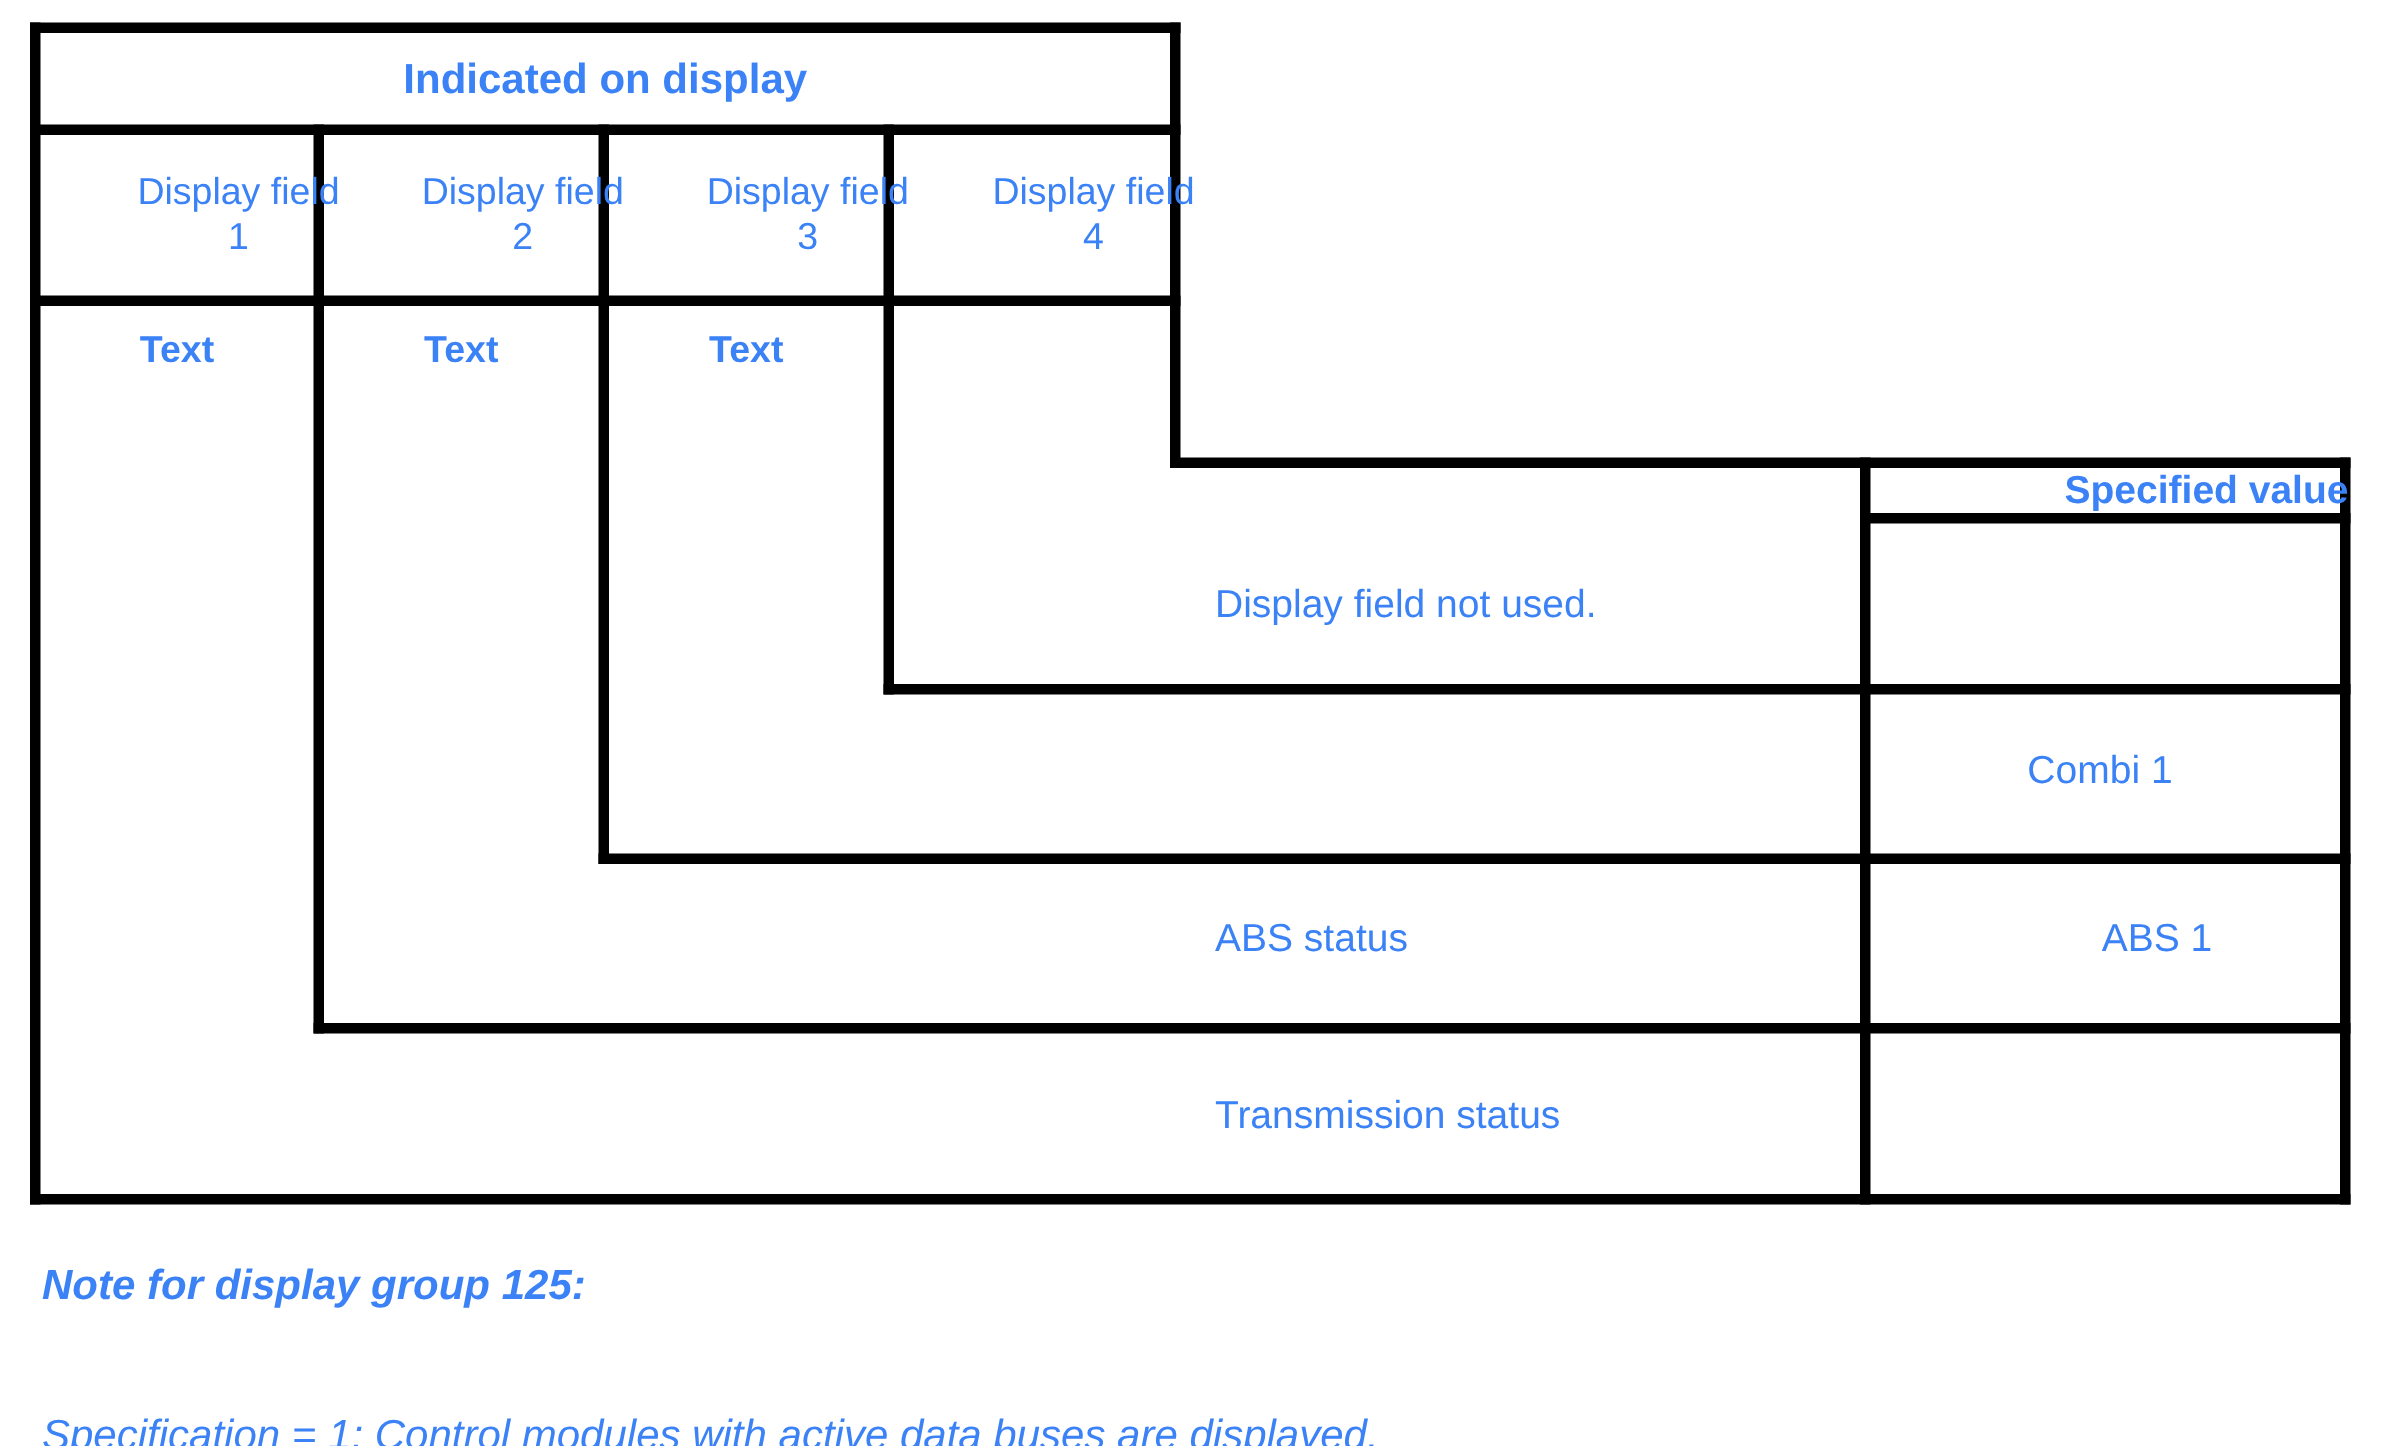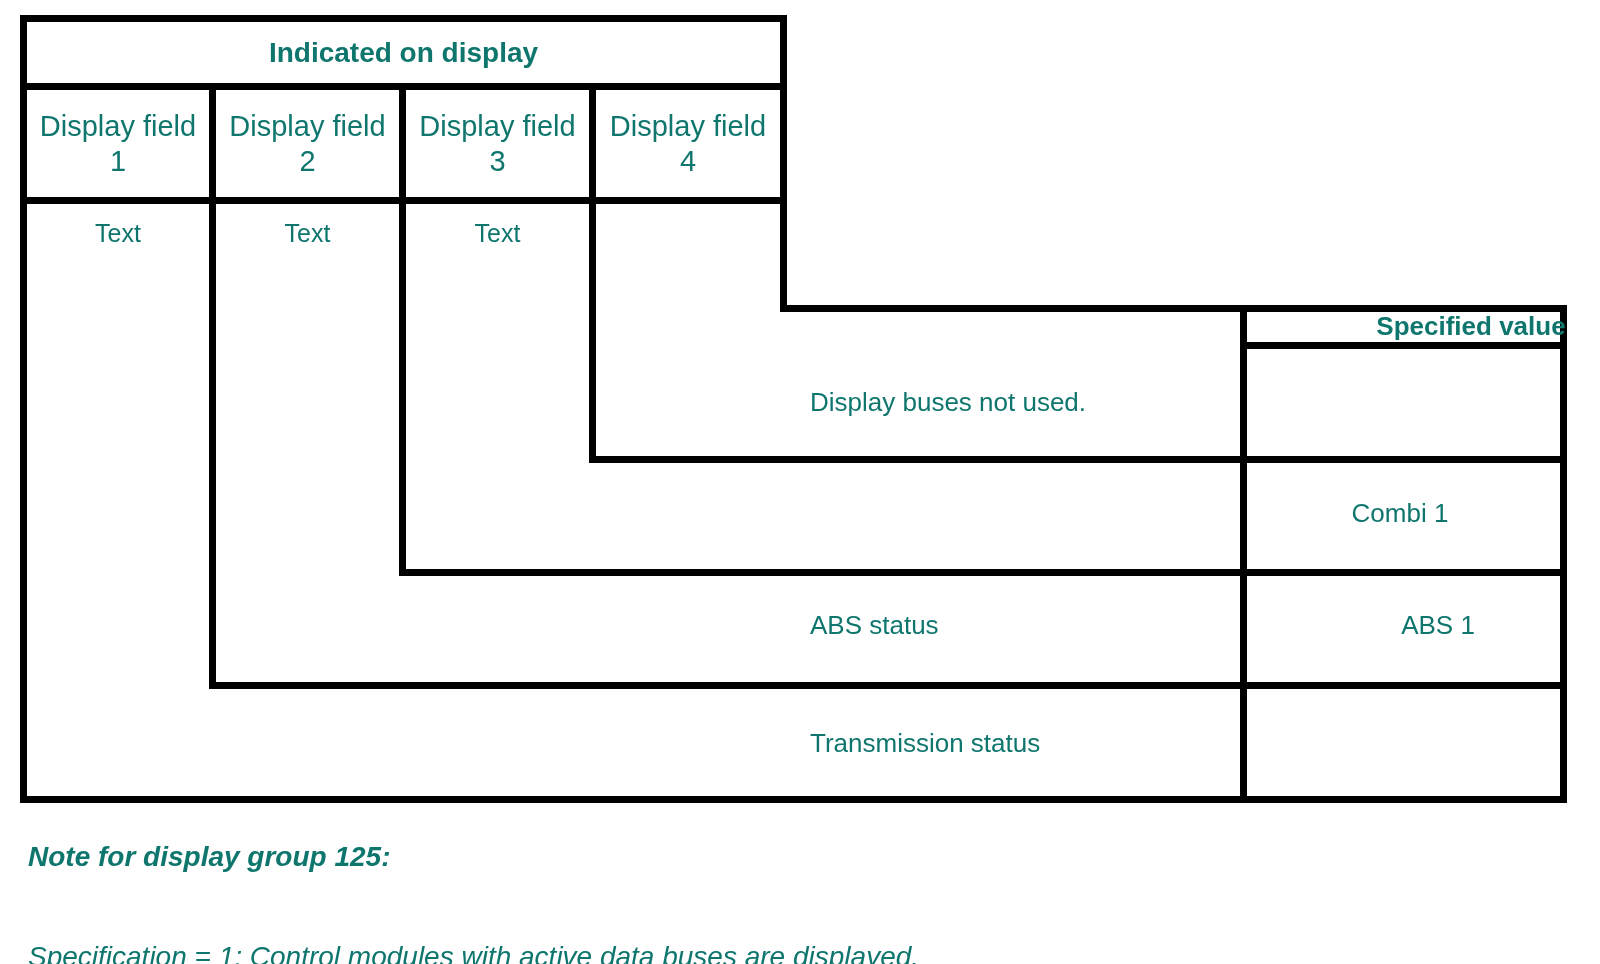--- a/index.html
+++ b/index.html
@@ -15,39 +15,41 @@
     font-family: "Liberation Sans", sans-serif;
     color: #000000;
     overflow: hidden;
   }
   .ln {
     position: absolute;
     background: #000000;
   }
   .txt {
     position: absolute;
-    color: #0f766e;
+    color: #3b82f6;
     white-space: nowrap;
   }
   .center {
     display: flex;
     align-items: center;
     justify-content: center;
     text-align: center;
   }
   .colhead {
     display: flex;
     flex-direction: column;
     align-items: center;
     justify-content: center;
-    font-size: 29px;
+    font-size: 25px;
     line-height: 1.18;
+    padding-left: 41px;
   }
   .cellval {
     font-size: 25px;
+    font-weight: bold;
   }
   .rowlabel {
     font-size: 26px;
     line-height: 32px;
     height: 32px;
   }
   .specval {
     font-size: 26px;
     line-height: 32px;
     height: 32px;
@@ -95,21 +97,21 @@
   <div class="txt colhead" style="left:596px; top:90px; width:184px; height:107px;">
     <span>Display field</span>
     <span>4</span>
   </div>
 
   <div class="txt center cellval" style="left:27px; top:205px; width:182px; height:56px;">Text</div>
   <div class="txt center cellval" style="left:216px; top:205px; width:183px; height:56px;">Text</div>
   <div class="txt center cellval" style="left:406px; top:205px; width:183px; height:56px;">Text</div>
   <div class="txt center cellval" style="left:596px; top:205px; width:184px; height:56px;"></div>
 
-  <div class="txt rowlabel" style="left:810px; top:386px; width:425px;">Display buses not used.</div>
+  <div class="txt rowlabel" style="left:810px; top:386px; width:425px;">Display field not used.</div>
   <div class="txt rowlabel" style="left:810px; top:609px; width:425px;">ABS status</div>
   <div class="txt rowlabel" style="left:810px; top:727px; width:425px;">Transmission status</div>
 
   <div class="txt center bold" style="left:1318px; top:310px; width:306px; height:32px; font-size:26px;">Specified value</div>
 
   <div class="txt center specval" style="left:1247px; top:386px; width:306px;"></div>
   <div class="txt center specval" style="left:1247px; top:497px; width:306px;">Combi 1</div>
   <div class="txt center specval" style="left:1285px; top:609px; width:306px;">ABS 1</div>
 
   <div class="txt bold italic" style="left:28px; top:840px; font-size:28px; line-height:34px;">Note for display group 125:</div>

